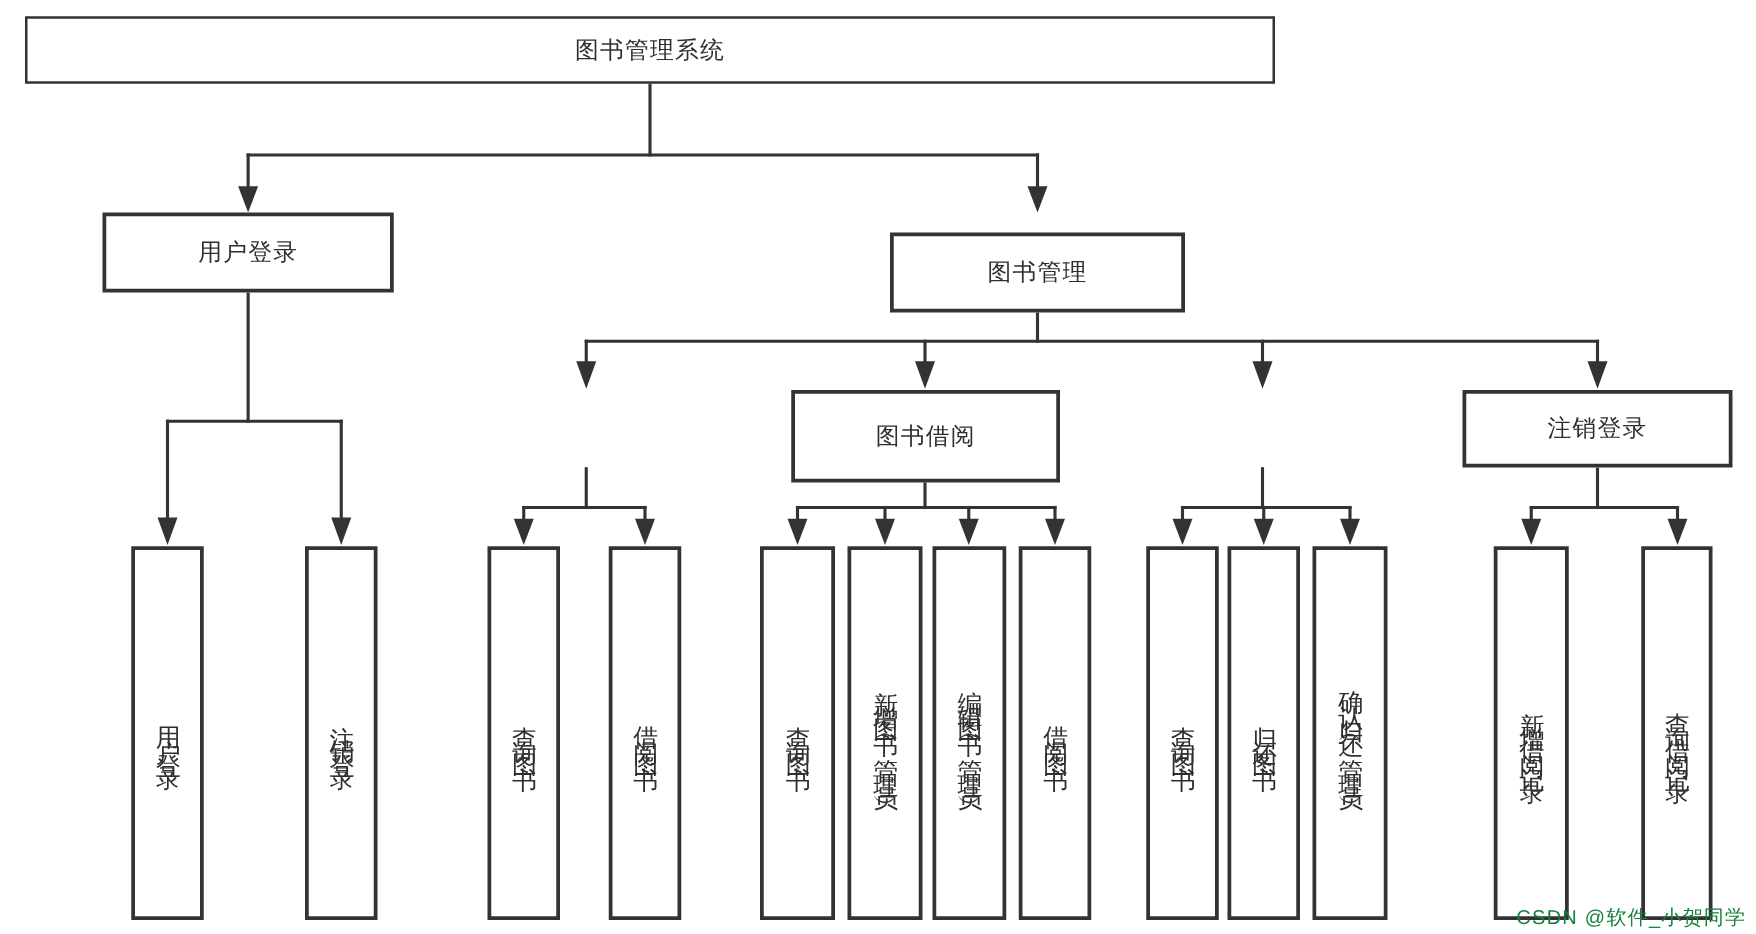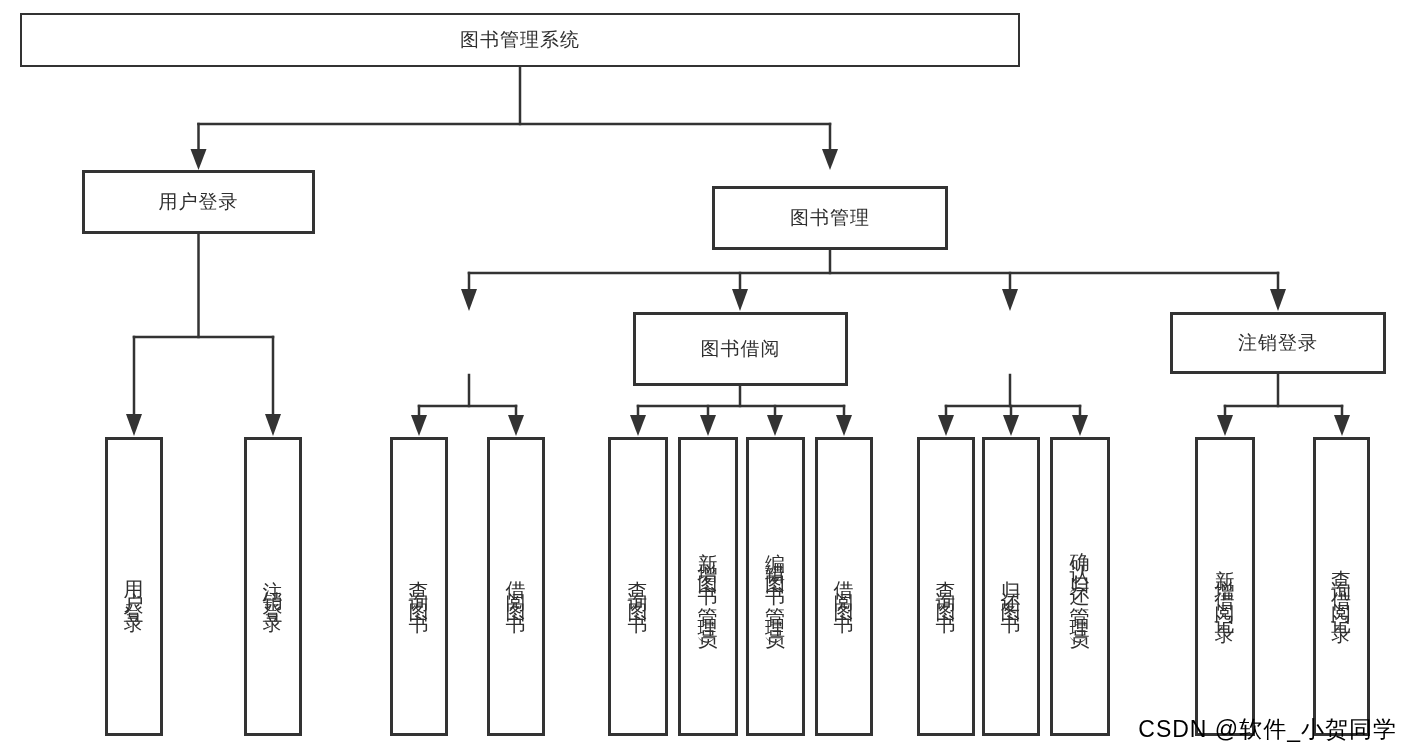--- a/index.html
+++ b/index.html
@@ -15,21 +15,21 @@
     border:3px solid #333333;display:flex;align-items:center;justify-content:center;
     color:#2f2f2f;
   }
   .box.root{border-width:2px;}
   .box.h span{font-size:19px;letter-spacing:1px;white-space:nowrap;}
   .box.v span{
     writing-mode:vertical-rl;text-orientation:mixed;
     font-size:20px;letter-spacing:11px;line-height:1;white-space:nowrap;
   }
   .watermark{
-    position:absolute;right:8px;bottom:2px;font-size:23px;color:#000000;
+    position:absolute;right:8px;bottom:2px;font-size:16px;color:#15803d;
     letter-spacing:1px;z-index:5;white-space:nowrap;
   }
 </style>
 </head>
 <body>
 
 <div class="stage">
 
   <svg class="connectors" viewBox="0 0 1405 747">
     <g>

